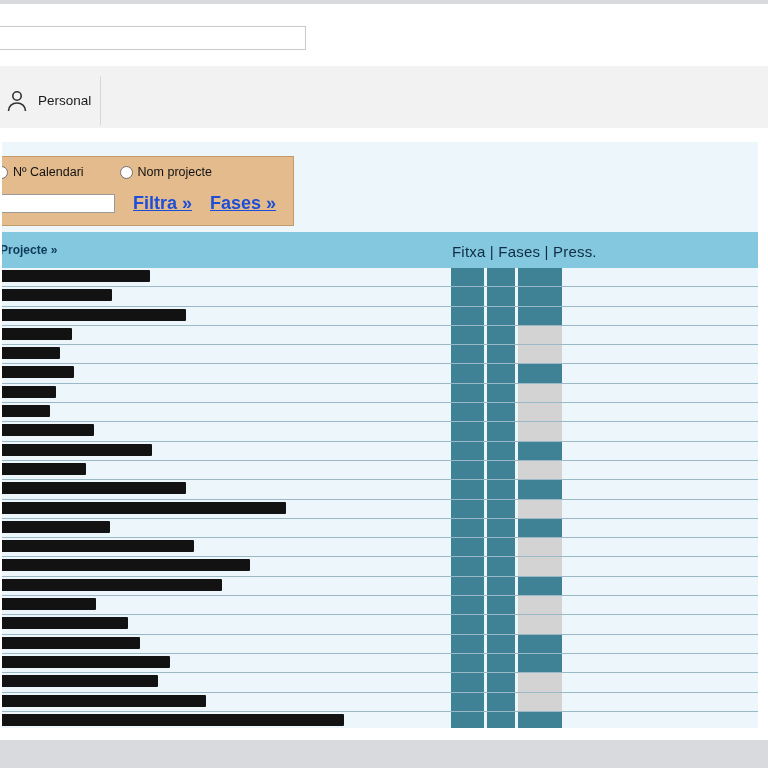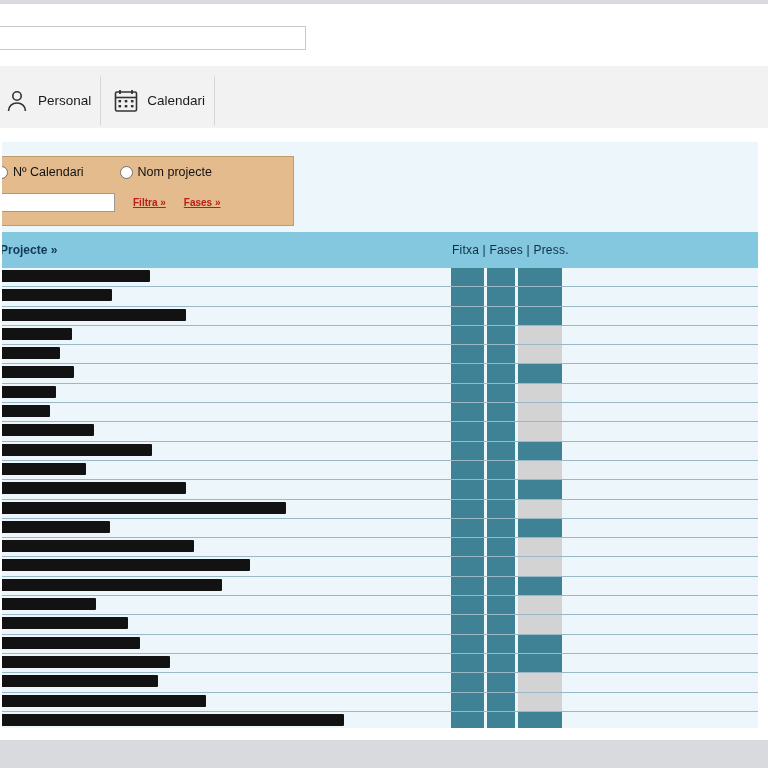--- a/index.html
+++ b/index.html
@@ -132,22 +132,22 @@
     display: flex;
     align-items: center;
   }
   .search-input {
     width: 120px; height: 19px;
     background: #ffffff;
     border: 1px solid #9a9a9a;
     box-sizing: border-box;
   }
   .lnk {
-    color: #b91c1c;
-    font-size: 10px;
+    color: #1d4ed8;
+    font-size: 18px;
     font-weight: bold;
     text-decoration: underline;
     margin-left: 18px;
     white-space: nowrap;
     cursor: pointer;
   }
 
   .list-link {
     position: absolute;
     left: 316px;
@@ -173,21 +173,21 @@
   .th-proj {
     position: absolute;
     left: 30px; top: 11px;
     font-size: 12px;
     font-weight: bold;
     color: #0f3a5a;
   }
   .th-cols {
     position: absolute;
     left: 482px; top: 11px;
-    font-size: 12px;
+    font-size: 15px;
     color: #0f2d44;
     letter-spacing: .2px;
     white-space: nowrap;
   }
 
   .rows {
     position: relative;
     background: #edf6fa;
   }
   .row {
@@ -266,39 +266,20 @@
           <svg width="28" height="28" viewBox="0 0 28 28">
             <circle cx="14" cy="9" r="4.2" fill="none" stroke="#333" stroke-width="1.6"></circle>
             <path d="M5.5 24c0-5 3.9-8 8.5-8s8.5 3 8.5 8" fill="none" stroke="#333" stroke-width="1.6"></path>
           </svg>
         </span>
         <span class="lbl">Personal</span>
       </div>
 
 
 
-      <div class="rib-item sep">
-        <span class="rib-ico">
-          <svg width="28" height="28" viewBox="0 0 28 28">
-            <rect x="3.5" y="5" width="21" height="19" rx="1.5" fill="none" stroke="#333" stroke-width="1.6"></rect>
-            <line x1="3.5" y1="10.5" x2="24.5" y2="10.5" stroke="#333" stroke-width="1.6"></line>
-            <line x1="8" y1="3" x2="8" y2="7" stroke="#333" stroke-width="1.8"></line>
-            <line x1="20" y1="3" x2="20" y2="7" stroke="#333" stroke-width="1.8"></line>
-            <g fill="#333">
-              <rect x="6.5" y="13" width="2.6" height="2.4"></rect>
-                <rect x="12.7" y="13" width="2.6" height="2.4"></rect>
-                <rect x="18.9" y="13" width="2.6" height="2.4"></rect>
-              <rect x="6.5" y="18" width="2.6" height="2.4"></rect>
-                <rect x="12.7" y="18" width="2.6" height="2.4"></rect>
-                <rect x="18.9" y="18" width="2.6" height="2.4"></rect>
-            </g>
-          </svg>
-        </span>
-        <span class="lbl">Calendari</span>
-      </div>
 
 
     </div>
   </div>
 
   <div class="content">
     <div class="content-gap"></div>
 
     <div class="search-panel">
       <div class="radio-row">

